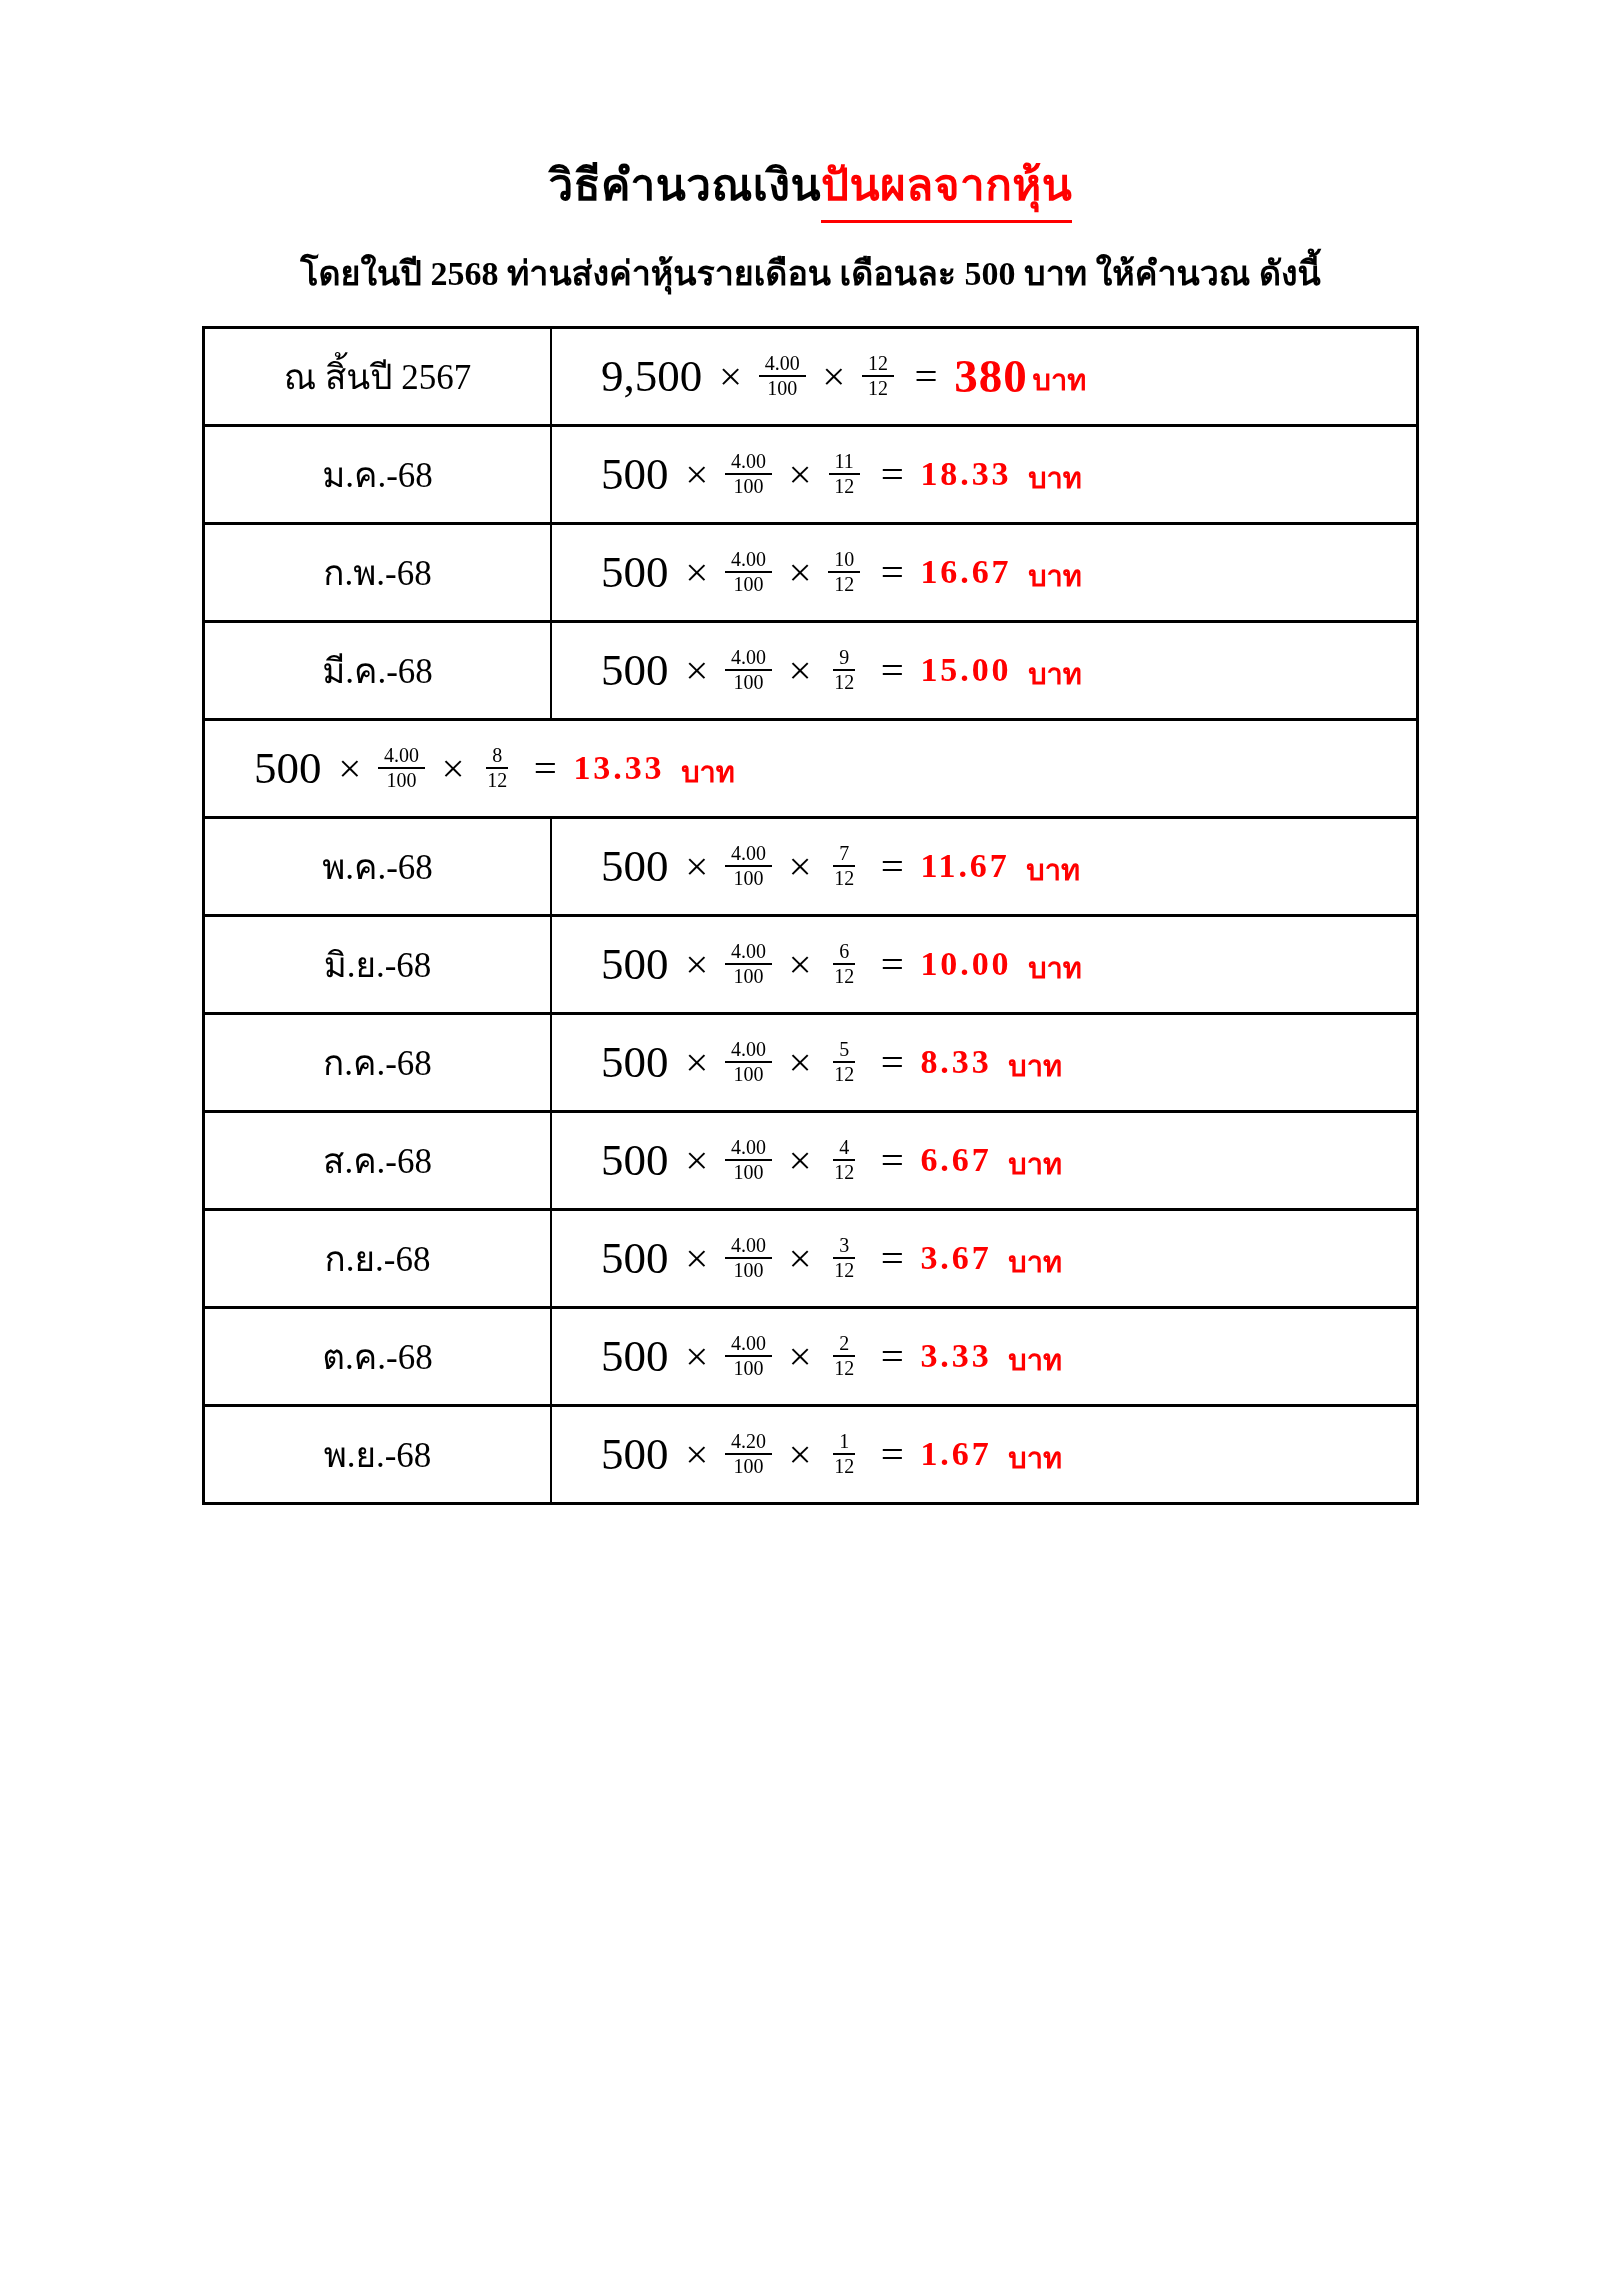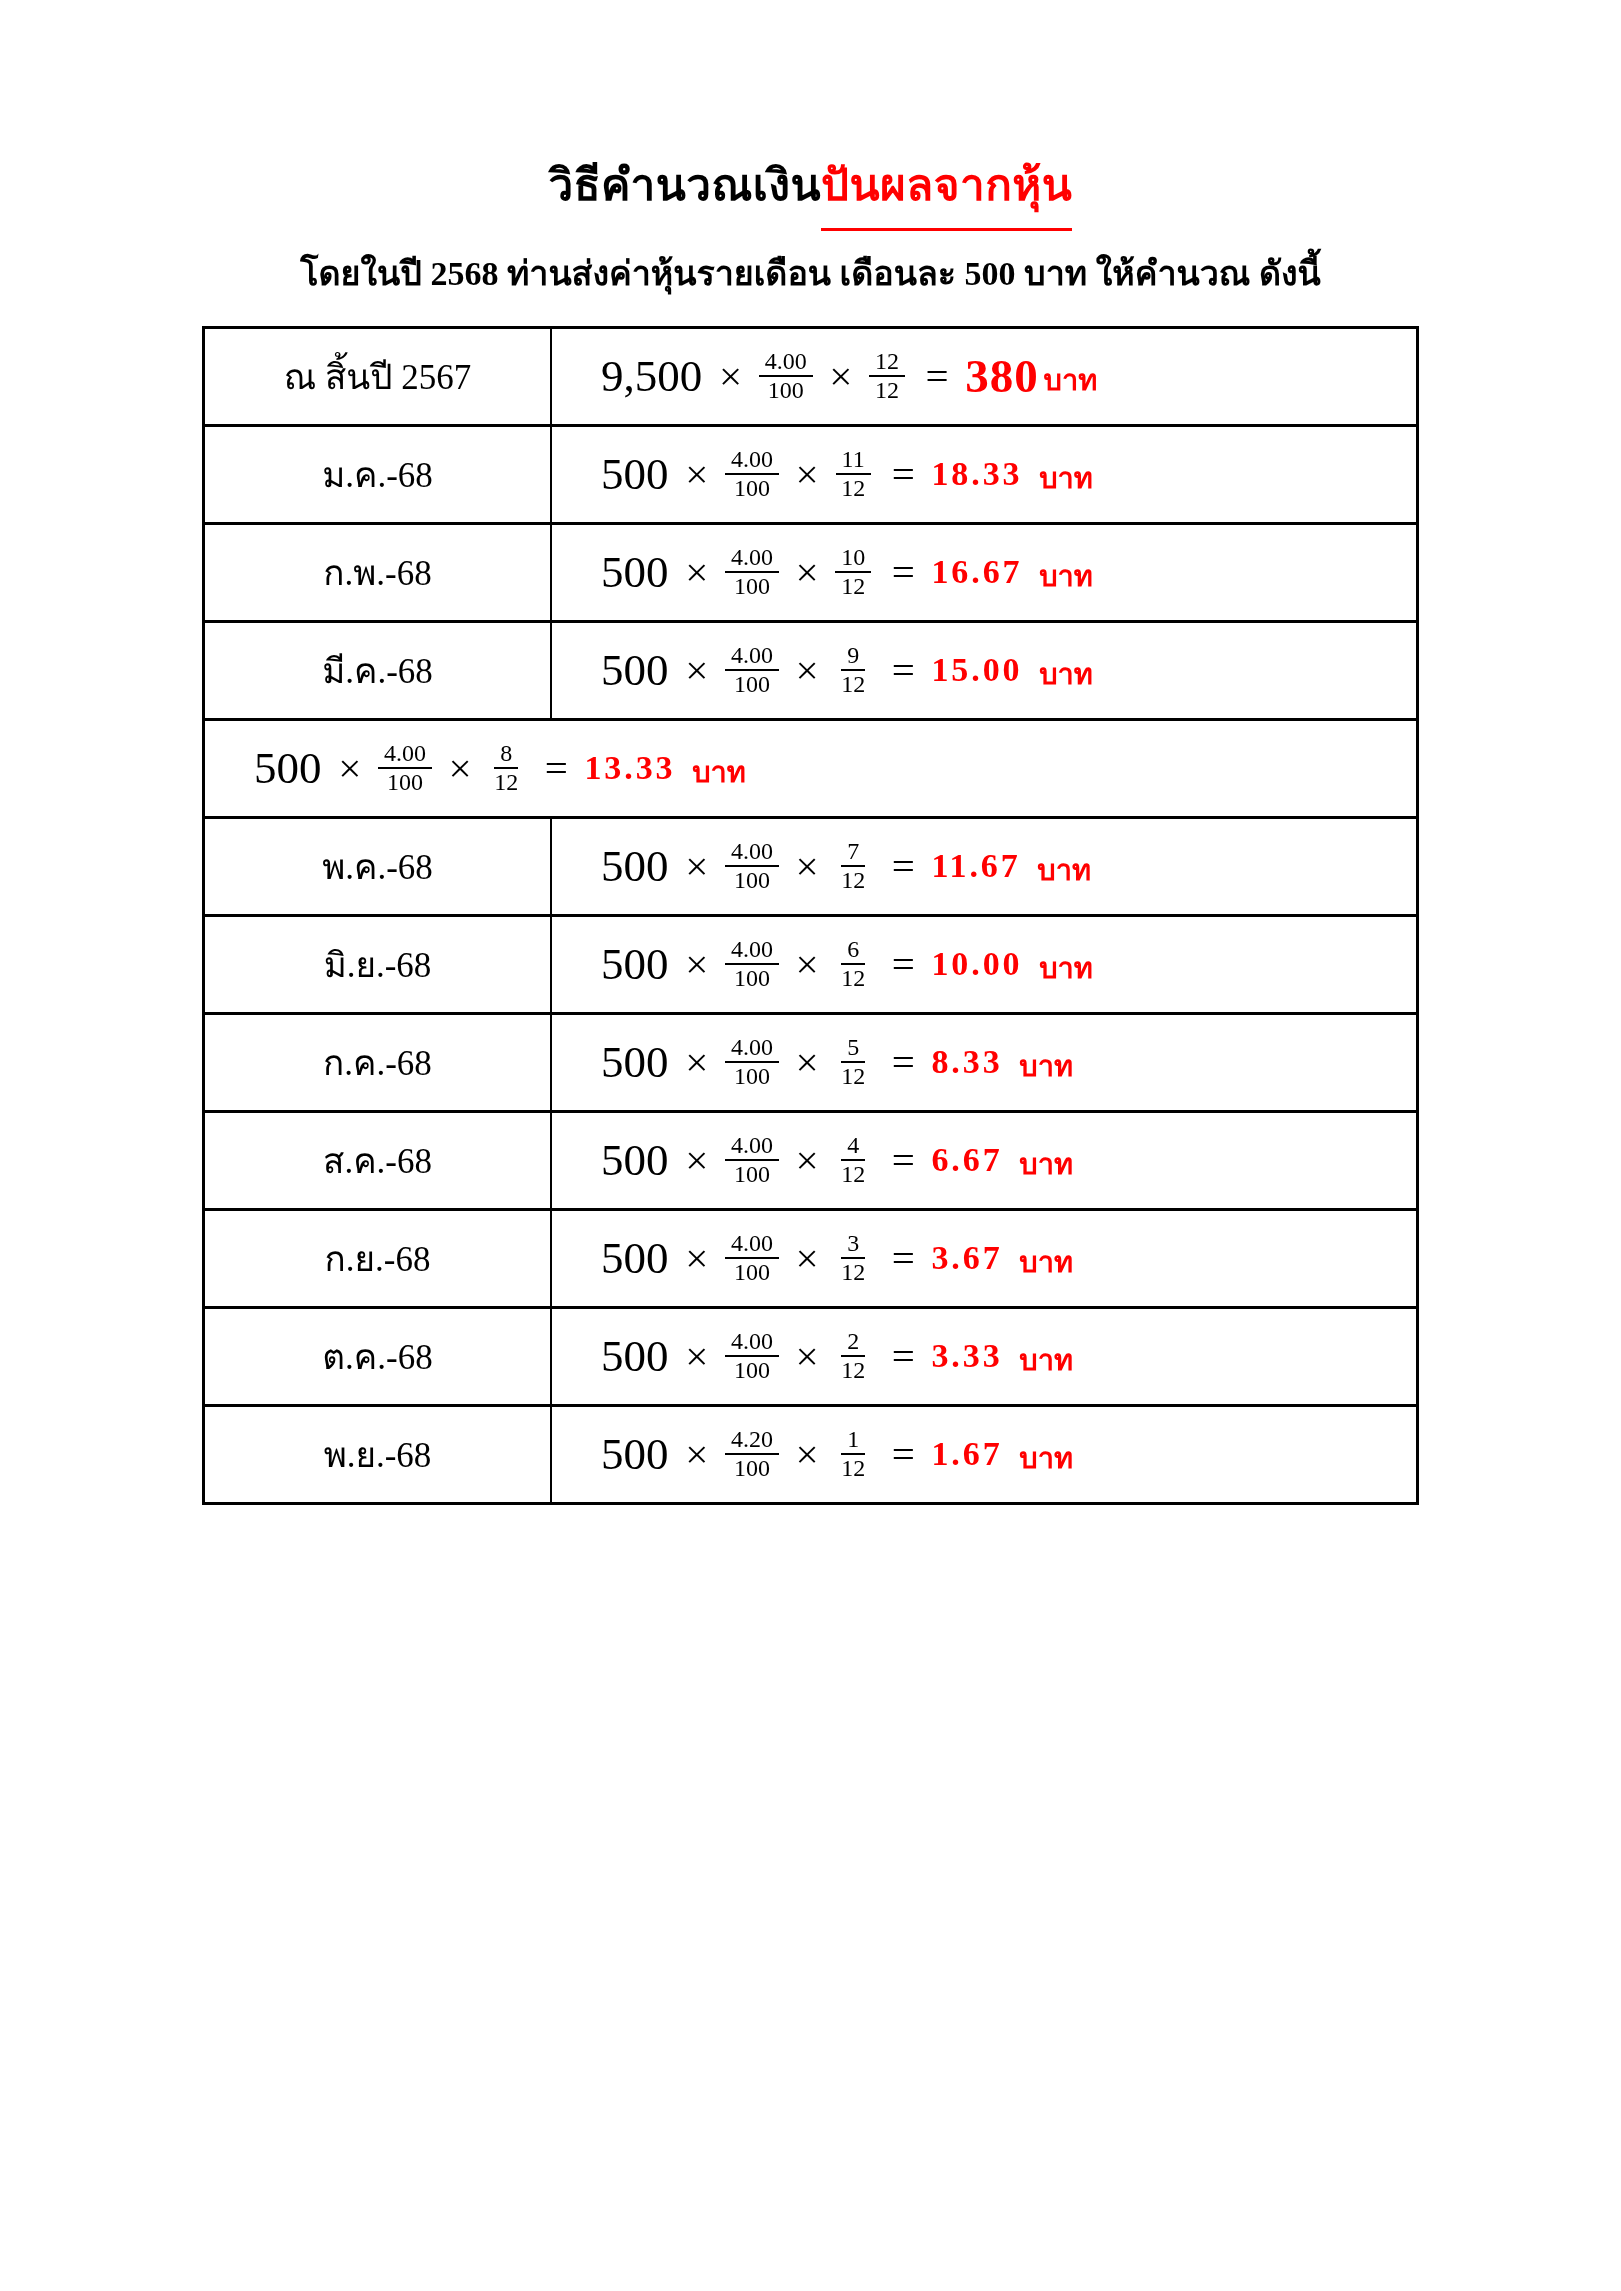--- a/index.html
+++ b/index.html
@@ -4,41 +4,41 @@
 <style>
   html,body { margin:0; padding:0; background:#ffffff; }
   body {
     width:1621px; height:2292px;
     font-family:"Liberation Serif","DejaVu Serif",serif;
     color:#000;
   }
   .page { position:relative; width:1621px; height:2292px; box-sizing:border-box; padding-top:149px; }
 
   .title { text-align:center; font-size:44px; font-weight:bold; margin:0 0 27.4px 0; letter-spacing:0.5px; }
-  .title .red-part { color:#FF0000; border-bottom:3.9px solid #FF0000; padding-bottom:18px;margin-top:35px; }
+  .title .red-part { color:#FF0000; border-bottom:3.9px solid #FF0000; padding-bottom:10px;margin-top:35px; }
 
   .subtitle { text-align:center; font-size:34px; font-weight:bold; margin:0 0 25.5px 0; }
   .accent { color:#FF0000; }
 
   .dtable { width:1211px; margin:9.8px auto 0 auto; border:3.9px solid #000; }
   .trow { display:flex; align-items:stretch; height:95px; border-bottom:3.9px solid #000; }
   .trow:last-child { border-bottom:none; }
 
   .cell-period {
     width:345px; flex:0 0 345px; border-right:2.9px solid #000;
     display:flex; align-items:center; justify-content:center;
     font-size:35px;
   }
   .cell-formula {
     flex:1; display:flex; align-items:center;
     padding-left:49px; gap:16.7px; font-size:45px;
   }
   .op { font-size:41px; line-height:1; }
   .eq { margin-left:3.9px; }
-  .frac { display:inline-flex; flex-direction:column; align-items:center; font-size:24px; line-height:1.15; }
+  .frac { display:inline-flex; flex-direction:column; align-items:center; font-size:20px; line-height:1.15; }
   .frac .num { border-bottom:2.9px solid #000; padding:0 5.9px; }
   .frac .den { padding:0 5.9px; }
 
   .result { color:#FF0000; font-weight:bold; font-size:34px; letter-spacing:2.9px; line-height:1; }
   .unit { color:#FF0000; font-weight:bold; font-size:29px; line-height:1; margin-top:7.8px; }
   .row-first .result { font-size:47px; letter-spacing:1px; }
   .row-first .unit { margin-left:-11.8px; }
 
   .summary { text-align:center; margin-top:120px; font-size:39px; }
   .summary .sum-eq { font-size:33px; margin:0 9.8px; }

